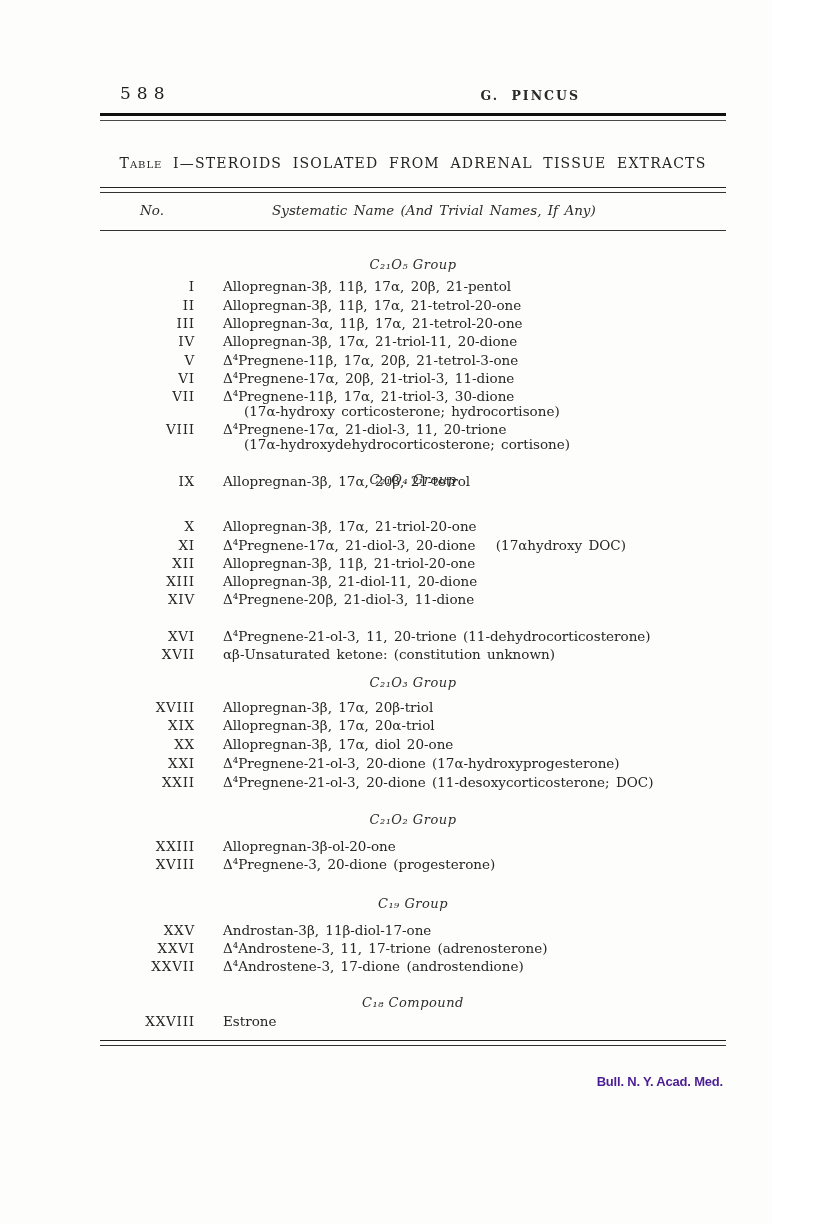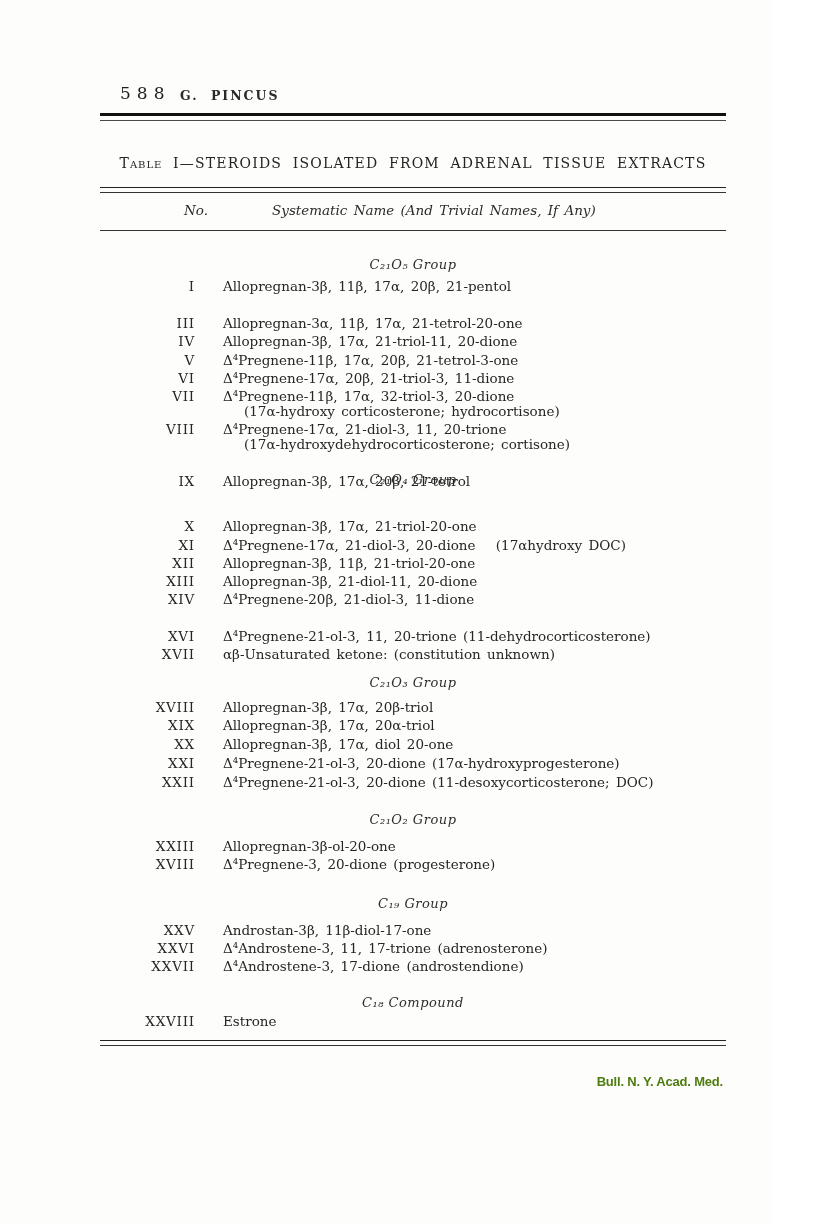--- a/index.html
+++ b/index.html
@@ -13,55 +13,55 @@
     color: #262626;
   }
   .sheet { position: absolute; left: 100px; top: 0; width: 626px; height: 100%; }
 
   .pagenum {
     position: absolute; top: 82px; left: 20px;
     font-size: 17px; letter-spacing: 6px; line-height: 22px; color: #1f1f1f;
   }
   .running-head {
     position: absolute; top: 88px; left: 80px; width: 400px;
-    text-align: left; font-size: 12.5px; font-weight: bold;
+    text-align: right; font-size: 12.5px; font-weight: bold;
     letter-spacing: 2px; word-spacing: 6px; line-height: 16px; color: #2a2a2a;
   }
 
   .rl { position: absolute; left: 0; width: 100%; }
   .rule-1 { top: 113px; height: 4px; border-top: 3px solid #101010; border-bottom: 1px solid #4a4a4a; }
   .rule-2 { top: 187px; height: 4px; border-top: 1.4px solid #222; border-bottom: 1.4px solid #333; }
   .rule-3 { top: 230px; height: 0; border-top: 1.3px solid #333; }
   .rule-4 { top: 1040px; height: 4px; border-top: 1.4px solid #222; border-bottom: 1.4px solid #333; }
 
   .title {
     position: absolute; top: 154px; left: 0; width: 100%;
     text-align: center; font-size: 14px; line-height: 18px;
     letter-spacing: 1.2px; word-spacing: 5px; color: #242424;
   }
   .title .sc { font-variant: small-caps; letter-spacing: 1px; }
 
   .colhead { position: absolute; top: 201px; left: 0; width: 100%; font-style: italic; font-size: 13.5px; line-height: 18px; color: #2b2b2b; }
-  .colhead .no-h { position: absolute; left: 52px; width: 56px; text-align: right; }
+  .colhead .no-h { position: absolute; left: 40px; width: 56px; text-align: left; }
   .colhead .nm-h { position: absolute; left: 160px; word-spacing: 2px; margin-left: 12px; }
 
   .ghead {
     position: absolute; left: 0; width: 100%;
     text-align: center; font-style: italic; font-size: 13px;
     line-height: 18px; letter-spacing: 0.5px; color: #2d2d2d;
   }
   .row { position: absolute; left: 0; width: 100%; display: flex; font-size: 13.5px; line-height: 18px; }
   .row .no { flex: none; width: 95px; text-align: right; letter-spacing: 0.8px; }
   .row .nm { margin-left: 28px; word-spacing: 2px; white-space: pre-wrap; }
   .cont { position: absolute; left: 144px; font-size: 13.5px; line-height: 18px; word-spacing: 2px; }
 
   .footer {
     position: absolute; top: 1073px; right: 49px;
     font-family: "Liberation Sans", sans-serif; font-weight: bold;
-    font-size: 13px; letter-spacing: -0.2px; line-height: 18px; color: #4d7c0f;
+    font-size: 13px; letter-spacing: -0.2px; line-height: 18px; color: #4c1d95;
   }
 </style>
 </head>
 <body>
 
 <div class="page">
   <div class="sheet">
 
     <div class="pagenum">588</div>
     <div class="running-head">G. PINCUS</div>
@@ -77,39 +77,43 @@
       <span class="nm-h">Systematic Name (And Trivial Names, If Any)</span>
     </div>
 
     <div class="rl rule-3"></div>
 
     <div class="ghead" style="top:256px">C₂₁O₅ Group</div>
     <div class="row" style="top:277px">
         <span class="no">I</span>
         <span class="nm">Allopregnan-3β, 11β, 17α, 20β, 21-pentol</span>
       </div>
+    <div class="row" style="top:296px">
+        <span class="no">II</span>
+        <span class="nm">Allopregnan-3β, 11β, 17α, 21-tetrol-20-one</span>
+      </div>
     <div class="row" style="top:314px">
         <span class="no">III</span>
         <span class="nm">Allopregnan-3α, 11β, 17α, 21-tetrol-20-one</span>
       </div>
     <div class="row" style="top:332px">
         <span class="no">IV</span>
         <span class="nm">Allopregnan-3β, 17α, 21-triol-11, 20-dione</span>
       </div>
     <div class="row" style="top:351px">
         <span class="no">V</span>
         <span class="nm">Δ⁴Pregnene-11β, 17α, 20β, 21-tetrol-3-one</span>
       </div>
     <div class="row" style="top:369px">
         <span class="no">VI</span>
         <span class="nm">Δ⁴Pregnene-17α, 20β, 21-triol-3, 11-dione</span>
       </div>
     <div class="row" style="top:387px">
         <span class="no">VII</span>
-        <span class="nm">Δ⁴Pregnene-11β, 17α, 32-triol-3, 20-dione</span>
+        <span class="nm">Δ⁴Pregnene-11β, 17α, 21-triol-3, 30-dione</span>
       </div>
     <div class="cont" style="top:402px">(17α-hydroxy corticosterone; hydrocortisone)</div>
     <div class="row" style="top:420px">
         <span class="no">VIII</span>
         <span class="nm">Δ⁴Pregnene-17α, 21-diol-3, 11, 20-trione</span>
       </div>
     <div class="cont" style="top:435px">(17α-hydroxydehydrocorticosterone; cortisone)</div>
 
     <div class="ghead" style="top:471px">C₂₁O₄ Group</div>
     <div class="row" style="top:472px">

